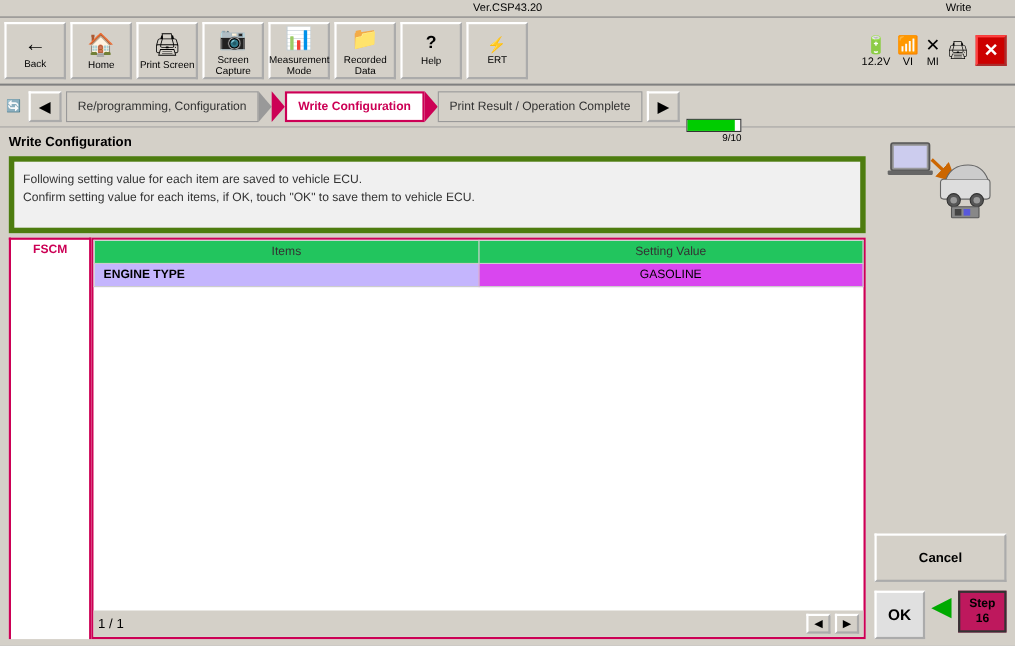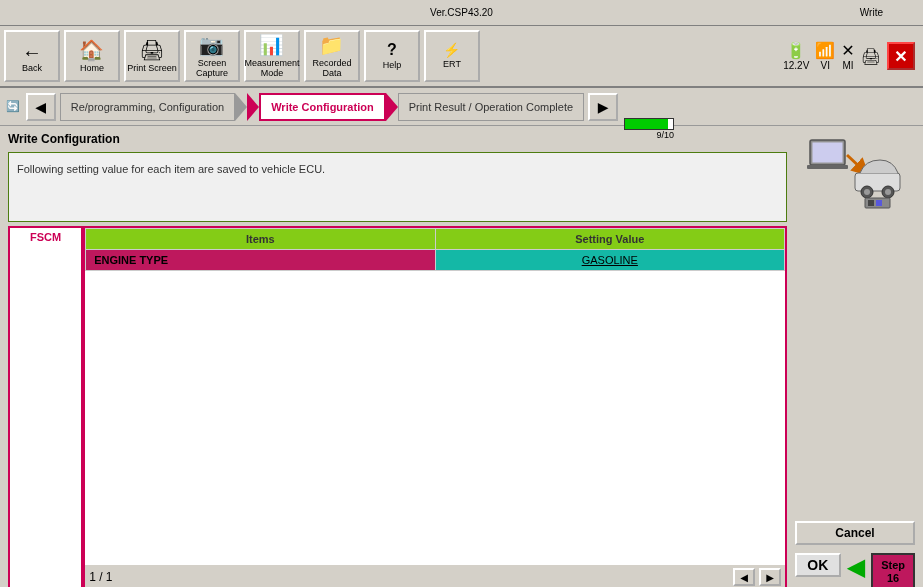--- a/index.html
+++ b/index.html
@@ -170,21 +170,21 @@
 
     .section-title {
       font-size: 12px;
       font-weight: bold;
       color: #000;
       margin-bottom: 2px;
     }
 
     .info-box {
       background: #f0f0f0;
-      border: 1px solid #4d7c0f;
+      border: 5px solid #4d7c0f;
       padding: 8px;
       font-size: 11px;
       line-height: 1.5;
       color: #333;
       min-height: 70px;
     }
     .tab-header {
       display: flex;
       margin-bottom: 0;
     }
@@ -199,41 +199,40 @@
       font-weight: bold;
     }
 
     
     .config-table {
       width: 100%;
       border-collapse: collapse;
       font-size: 11px;
     }
     .config-table th {
-      background: #84cc16;
+      background: #22c55e;
       border: 1px solid #ccc;
       padding: 4px 8px;
       text-align: center;
-      font-weight: bold;
+      font-weight: normal;
       color: #333;
     }
     .config-table td {
       border: 1px solid #ccc;
       padding: 4px 8px;
     }
     .config-table td.item-col {
       font-weight: bold;
-      background: #be185d;
+      background: #c4b5fd;
       width: 50%;
     }
     .config-table td.value-col {
       text-align: center;
-      background: #14b8a6;
+      background: #d946ef;
       width: 50%;
-      text-decoration: underline;
     }
 
     
     .content-right {
       width: 120px;
       display: flex;
       flex-direction: column;
       align-items: center;
       gap: 10px;
     }
@@ -250,21 +249,21 @@
     .action-buttons {
       display: flex;
       flex-direction: column;
       gap: 8px;
       width: 100%;
       margin-top: auto;
     }
 
     .action-btn {
       width: 100%;
-      height: 24px;
+      height: 44px;
       background: #d4d0c8;
       border: 2px outset #ffffff;
       cursor: pointer;
       font-size: 12px;
       font-weight: bold;
       display: flex;
       align-items: center;
       justify-content: center;
     }
     .action-btn.ok-btn {
@@ -328,21 +327,21 @@
     
     .ok-step-row {
       display: flex;
       align-items: flex-start;
       gap: 6px;
     }
   </style>
 </head>
 <body>
 
-<div style="background:#d4d0c8; border-bottom:1px solid #808080; padding:1px 4px; font-size:10px; position:relative; height:26px; display:flex; align-items:center; justify-content:center;">
+<div style="background:#d4d0c8; border-bottom:1px solid #808080; padding:1px 4px; font-size:10px; position:relative; height:16px; display:flex; align-items:center; justify-content:center;">
   <span>Ver.CSP43.20</span>
   <span style="position:absolute; right:40px;">Write</span>
 </div>
 
 <div class="top-bar">
   <div class="top-bar-left">
     <button class="toolbar-btn">
       <span class="icon">←</span>
       <span class="label">Back</span>
     </button>
@@ -423,20 +422,21 @@
     <span class="progress-text">9/10</span>
   </div>
 </div>
 
 <div class="main-content">
   <div class="left-wrapper">
     <div class="section-title">Write Configuration</div>
 
     <div class="info-box">
       <span>Following setting value for each item are saved to vehicle ECU.</span><br>
+      <span>Confirm setting value for each items, if OK, touch "OK" to save them to vehicle ECU.</span>
     </div>
 
     <div style="flex:1; display:flex; ">
       <div class="tab-header">
         <div class="tab-label">FSCM</div>
       </div>
       <div class="tab-area">
         <table class="config-table">
           <thead>
             <tr>

